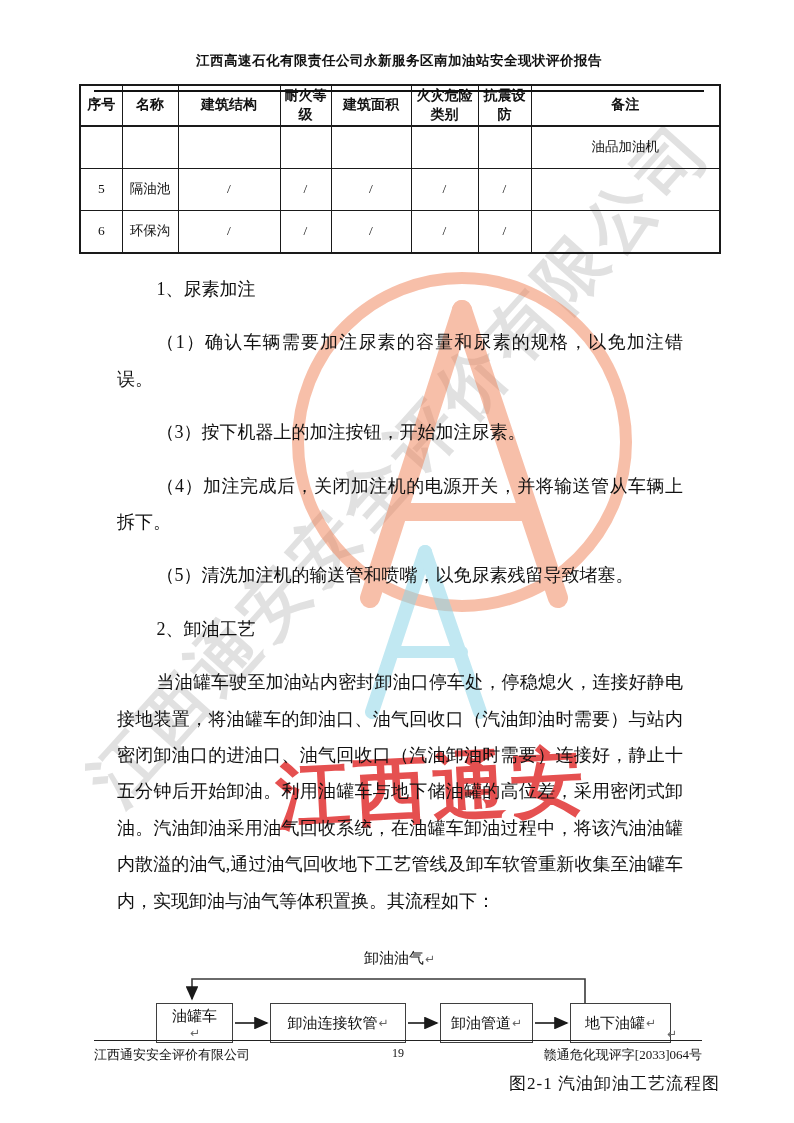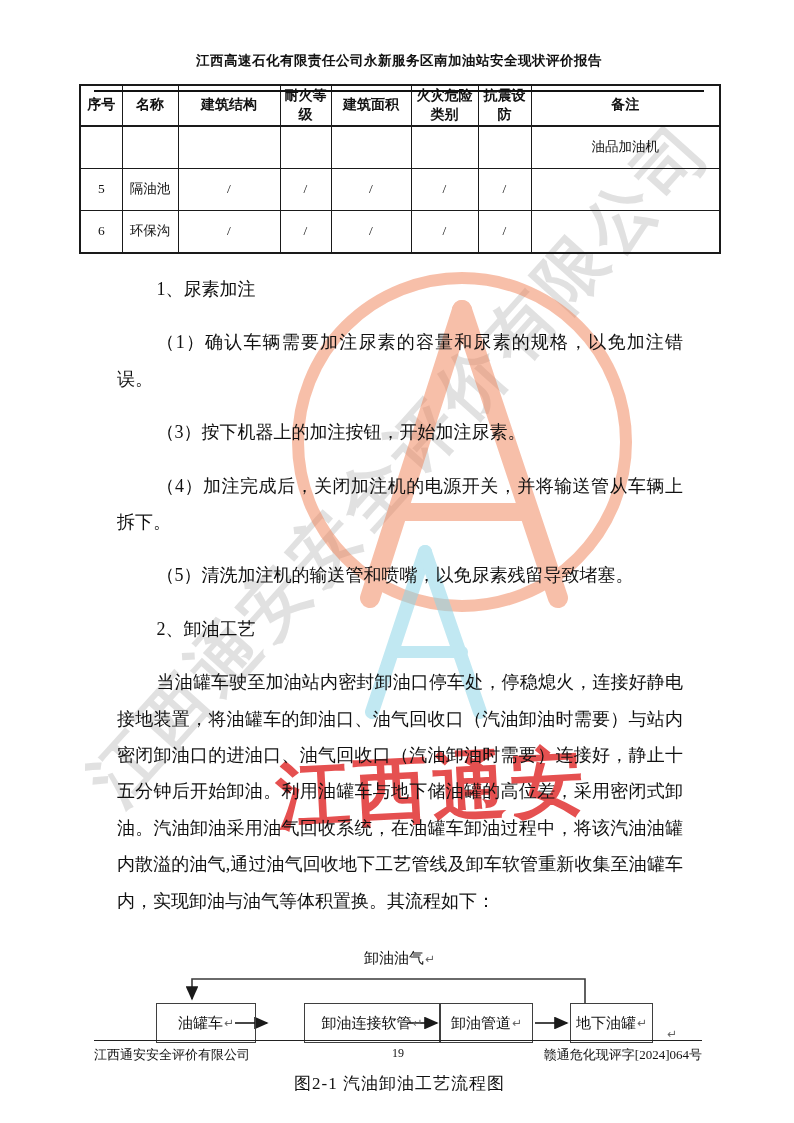--- a/index.html
+++ b/index.html
@@ -47,28 +47,28 @@
 
   
   .diagram { position:relative; width:550px; height:112px; margin:26px 0 0 61px; font-size:15px; }
   .diag-label { position:absolute; left:224px; top:4px; white-space:nowrap; }
   .diag-lines { position:absolute; left:0; top:0; }
   .dbox {
     position:absolute; top:58px; height:40px; box-sizing:border-box;
     border:1.4px solid #3f3f3f; background:transparent;
     display:flex; align-items:center; justify-content:center; white-space:nowrap;
   }
-  .b1 { left:16px;  width:100px; }
-  .b2 { left:130px; width:136px;margin-left:34px; }
+  .b1 { left:16px;  width:77px;flex-direction:column; }
+  .b2 { left:130px; width:136px; }
   .b3 { left:300px; width:93px; }
-  .b4 { left:430px; width:83px; }
+  .b4 { left:430px; width:101px; }
   .mark { font-size:12px; color:#666; margin-left:1px; font-family:"DejaVu Sans", sans-serif; }
   .dmark { position:absolute; left:527px; top:82px; font-size:12px; color:#666; font-family:"DejaVu Sans", sans-serif; }
 
-  .caption { text-align:center; margin-top:15px; font-size:17px; letter-spacing:1px; }
+  .caption { text-align:right; margin-top:15px; font-size:17px; letter-spacing:1px; }
 
   
   .footer {
     position:absolute; left:94px; right:92px; top:1040px; z-index:2;
     border-top:1.5px solid #222; padding-top:5px; font-size:13px;
   }
   .f-left { float:left; }
   .f-right { float:right; }
   .f-center { position:absolute; left:50%; transform:translateX(-50%); font-size:12px; }
 </style>
@@ -202,16 +202,16 @@
       </div>
       <div class="dmark">↵</div>
     </div>
 
     <div class="caption">图2-1 汽油卸油工艺流程图</div>
   </div>
 
   <div class="footer">
     <span class="f-left">江西通安安全评价有限公司</span>
     <span class="f-center">19</span>
-    <span class="f-right">赣通危化现评字[2024]064号</span>
+    <span class="f-right">赣通危化现评字[2033]064号</span>
   </div>
 
 </div>
 
 </body></html>

